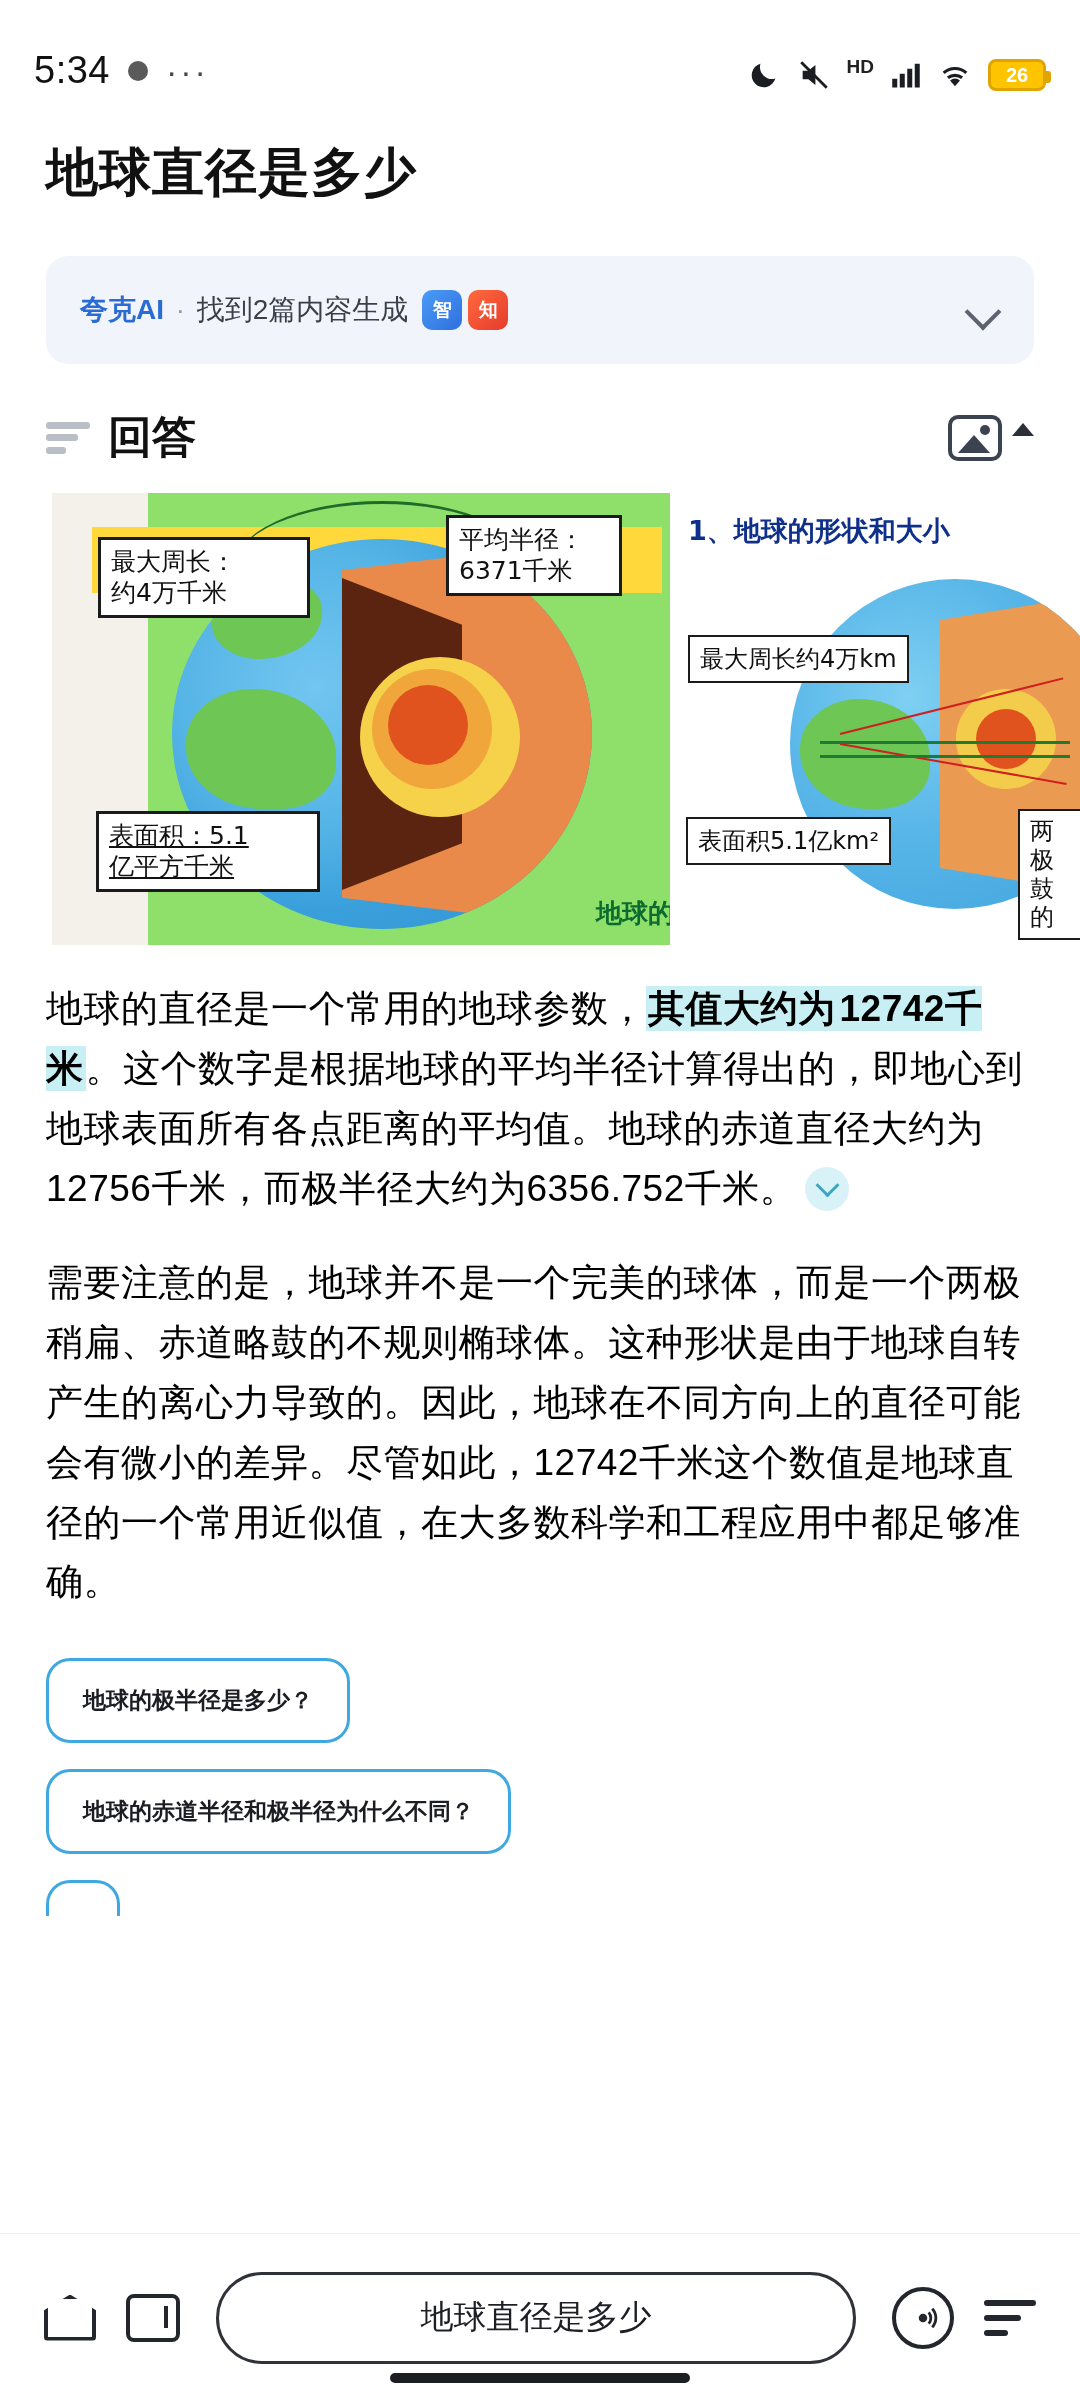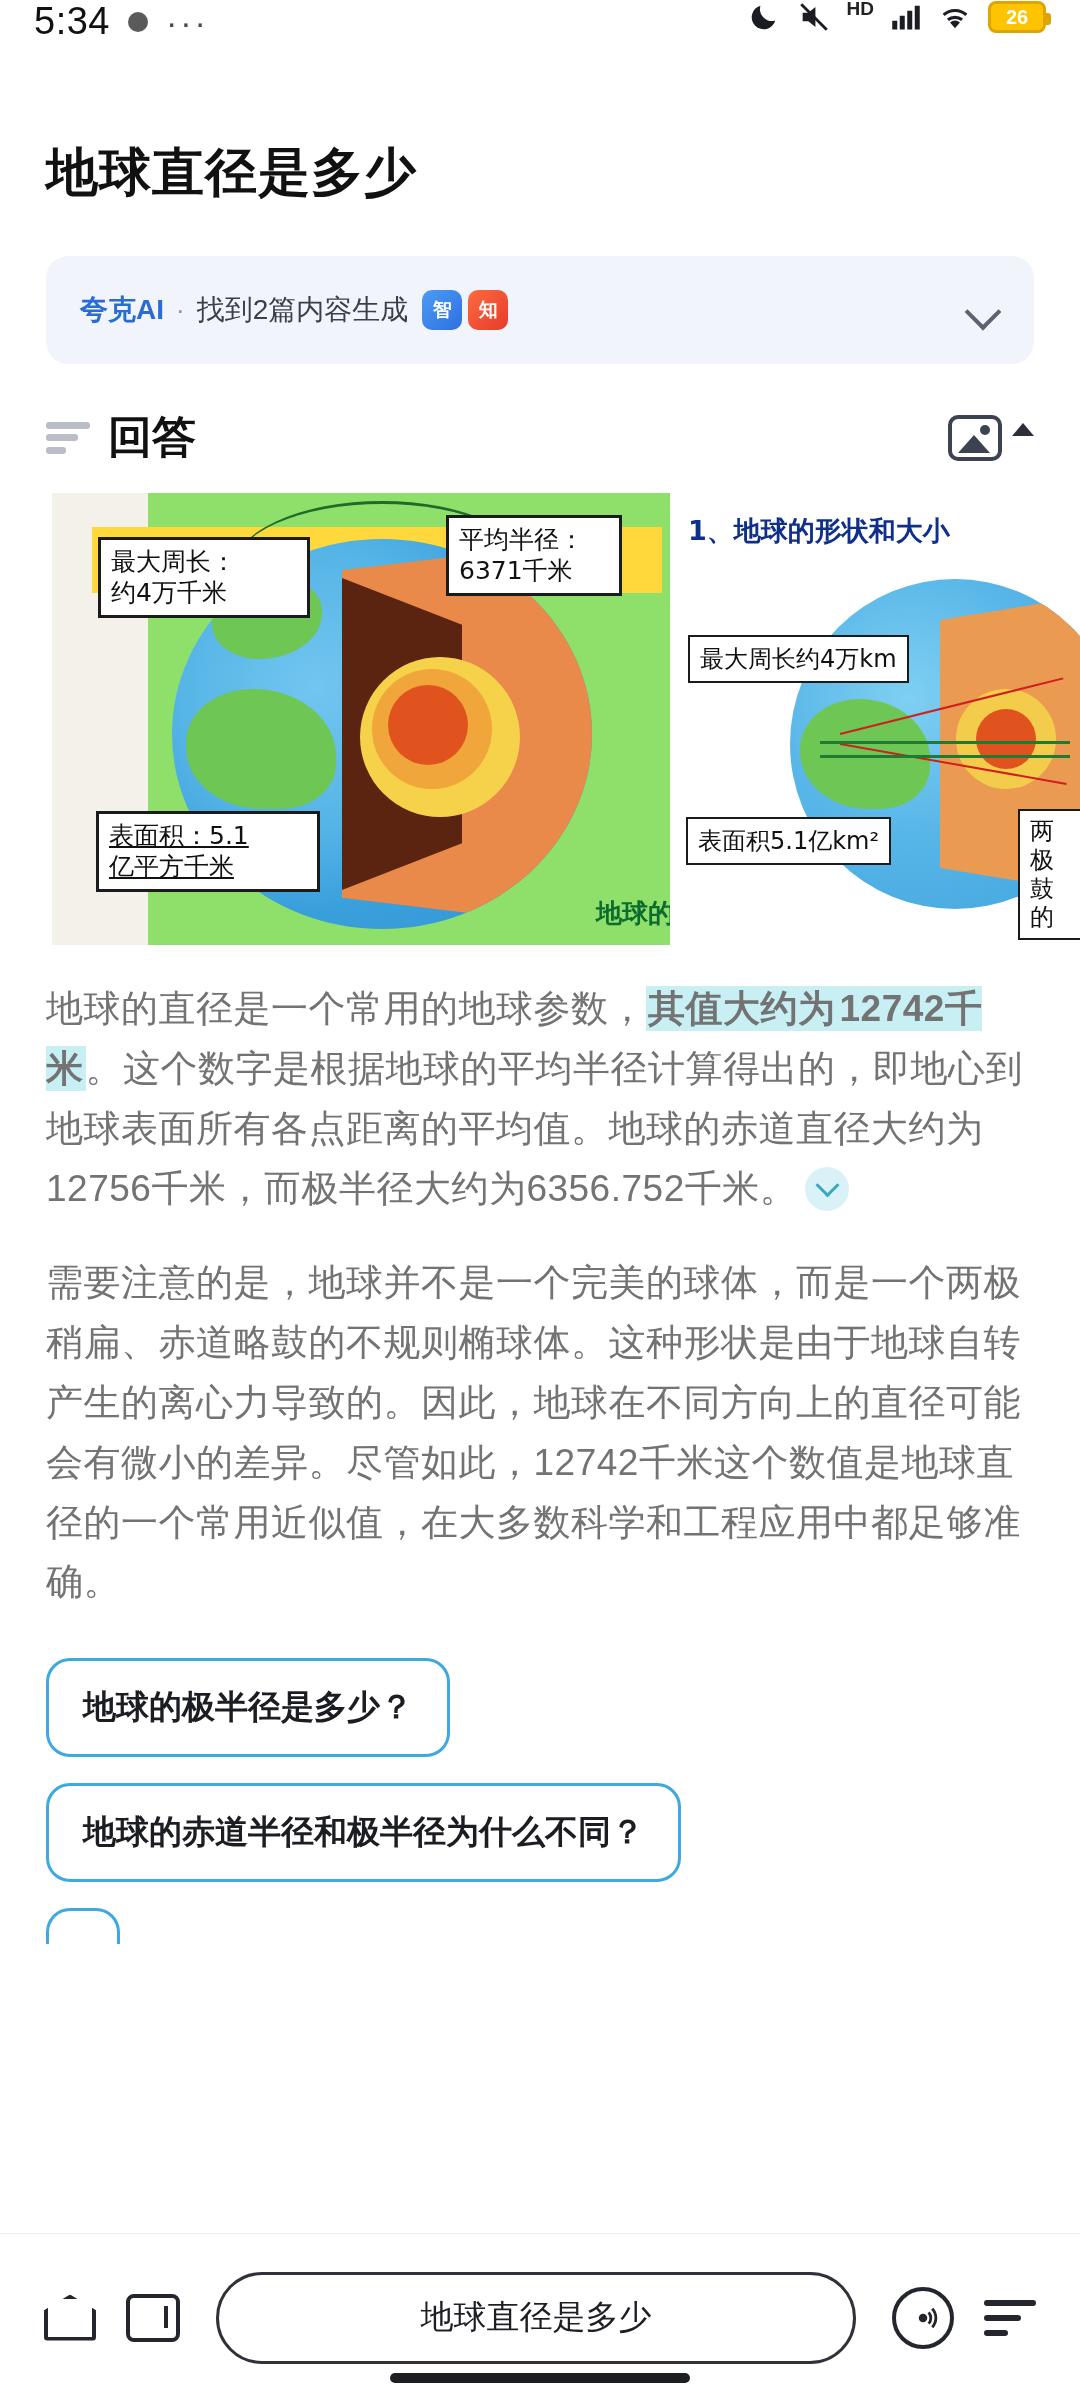--- a/index.html
+++ b/index.html
@@ -17,21 +17,21 @@
     background: #ffffff;
     display: flex;
     flex-direction: column;
   }
 
   
   .status-bar {
     height: 92px;
     flex: 0 0 92px;
     display: flex;
-    align-items: flex-start;
+    align-items: flex-end;
     padding: 0 34px;
     color: #111;
   }
   .status-left {
     display: flex;
     align-items: center;
     gap: 18px;
   }
   .status-clock {
     font-size: 38px;
@@ -393,21 +393,21 @@
   }
   .green-l2 {
     position: absolute; left: 150px; top: 262px; width: 250px; height: 3px; background: #1f7a33;
   }
 
   
   .body-text {
     padding: 34px 46px 0 46px;
     font-size: 37px;
     line-height: 1.62;
-    color: #737373;
+    color: #000000;
     letter-spacing: 0.5px;
   }
   .body-text p + p { margin-top: 34px; }
   .hl {
     background: #c8f0f4;
     font-weight: 700;
     padding: 2px 2px;
   }
   .inline-chev {
     display: inline-flex;
@@ -432,21 +432,21 @@
   .chips {
     padding: 46px 46px 0 46px;
     display: flex;
     flex-direction: column;
     gap: 26px;
   }
   .chip {
     border: 3px solid #3ea8e0;
     border-radius: 24px;
     color: #1b1d22;
-    font-size: 33px;
+    font-size: 23px;
     font-weight: 700;
     padding: 24px 34px;
     align-self: flex-start;
     background: #fff;
   }
   .chip-clipped {
     height: 36px;
     overflow: hidden;
     border-bottom: none;
     border-radius: 24px 24px 0 0;

